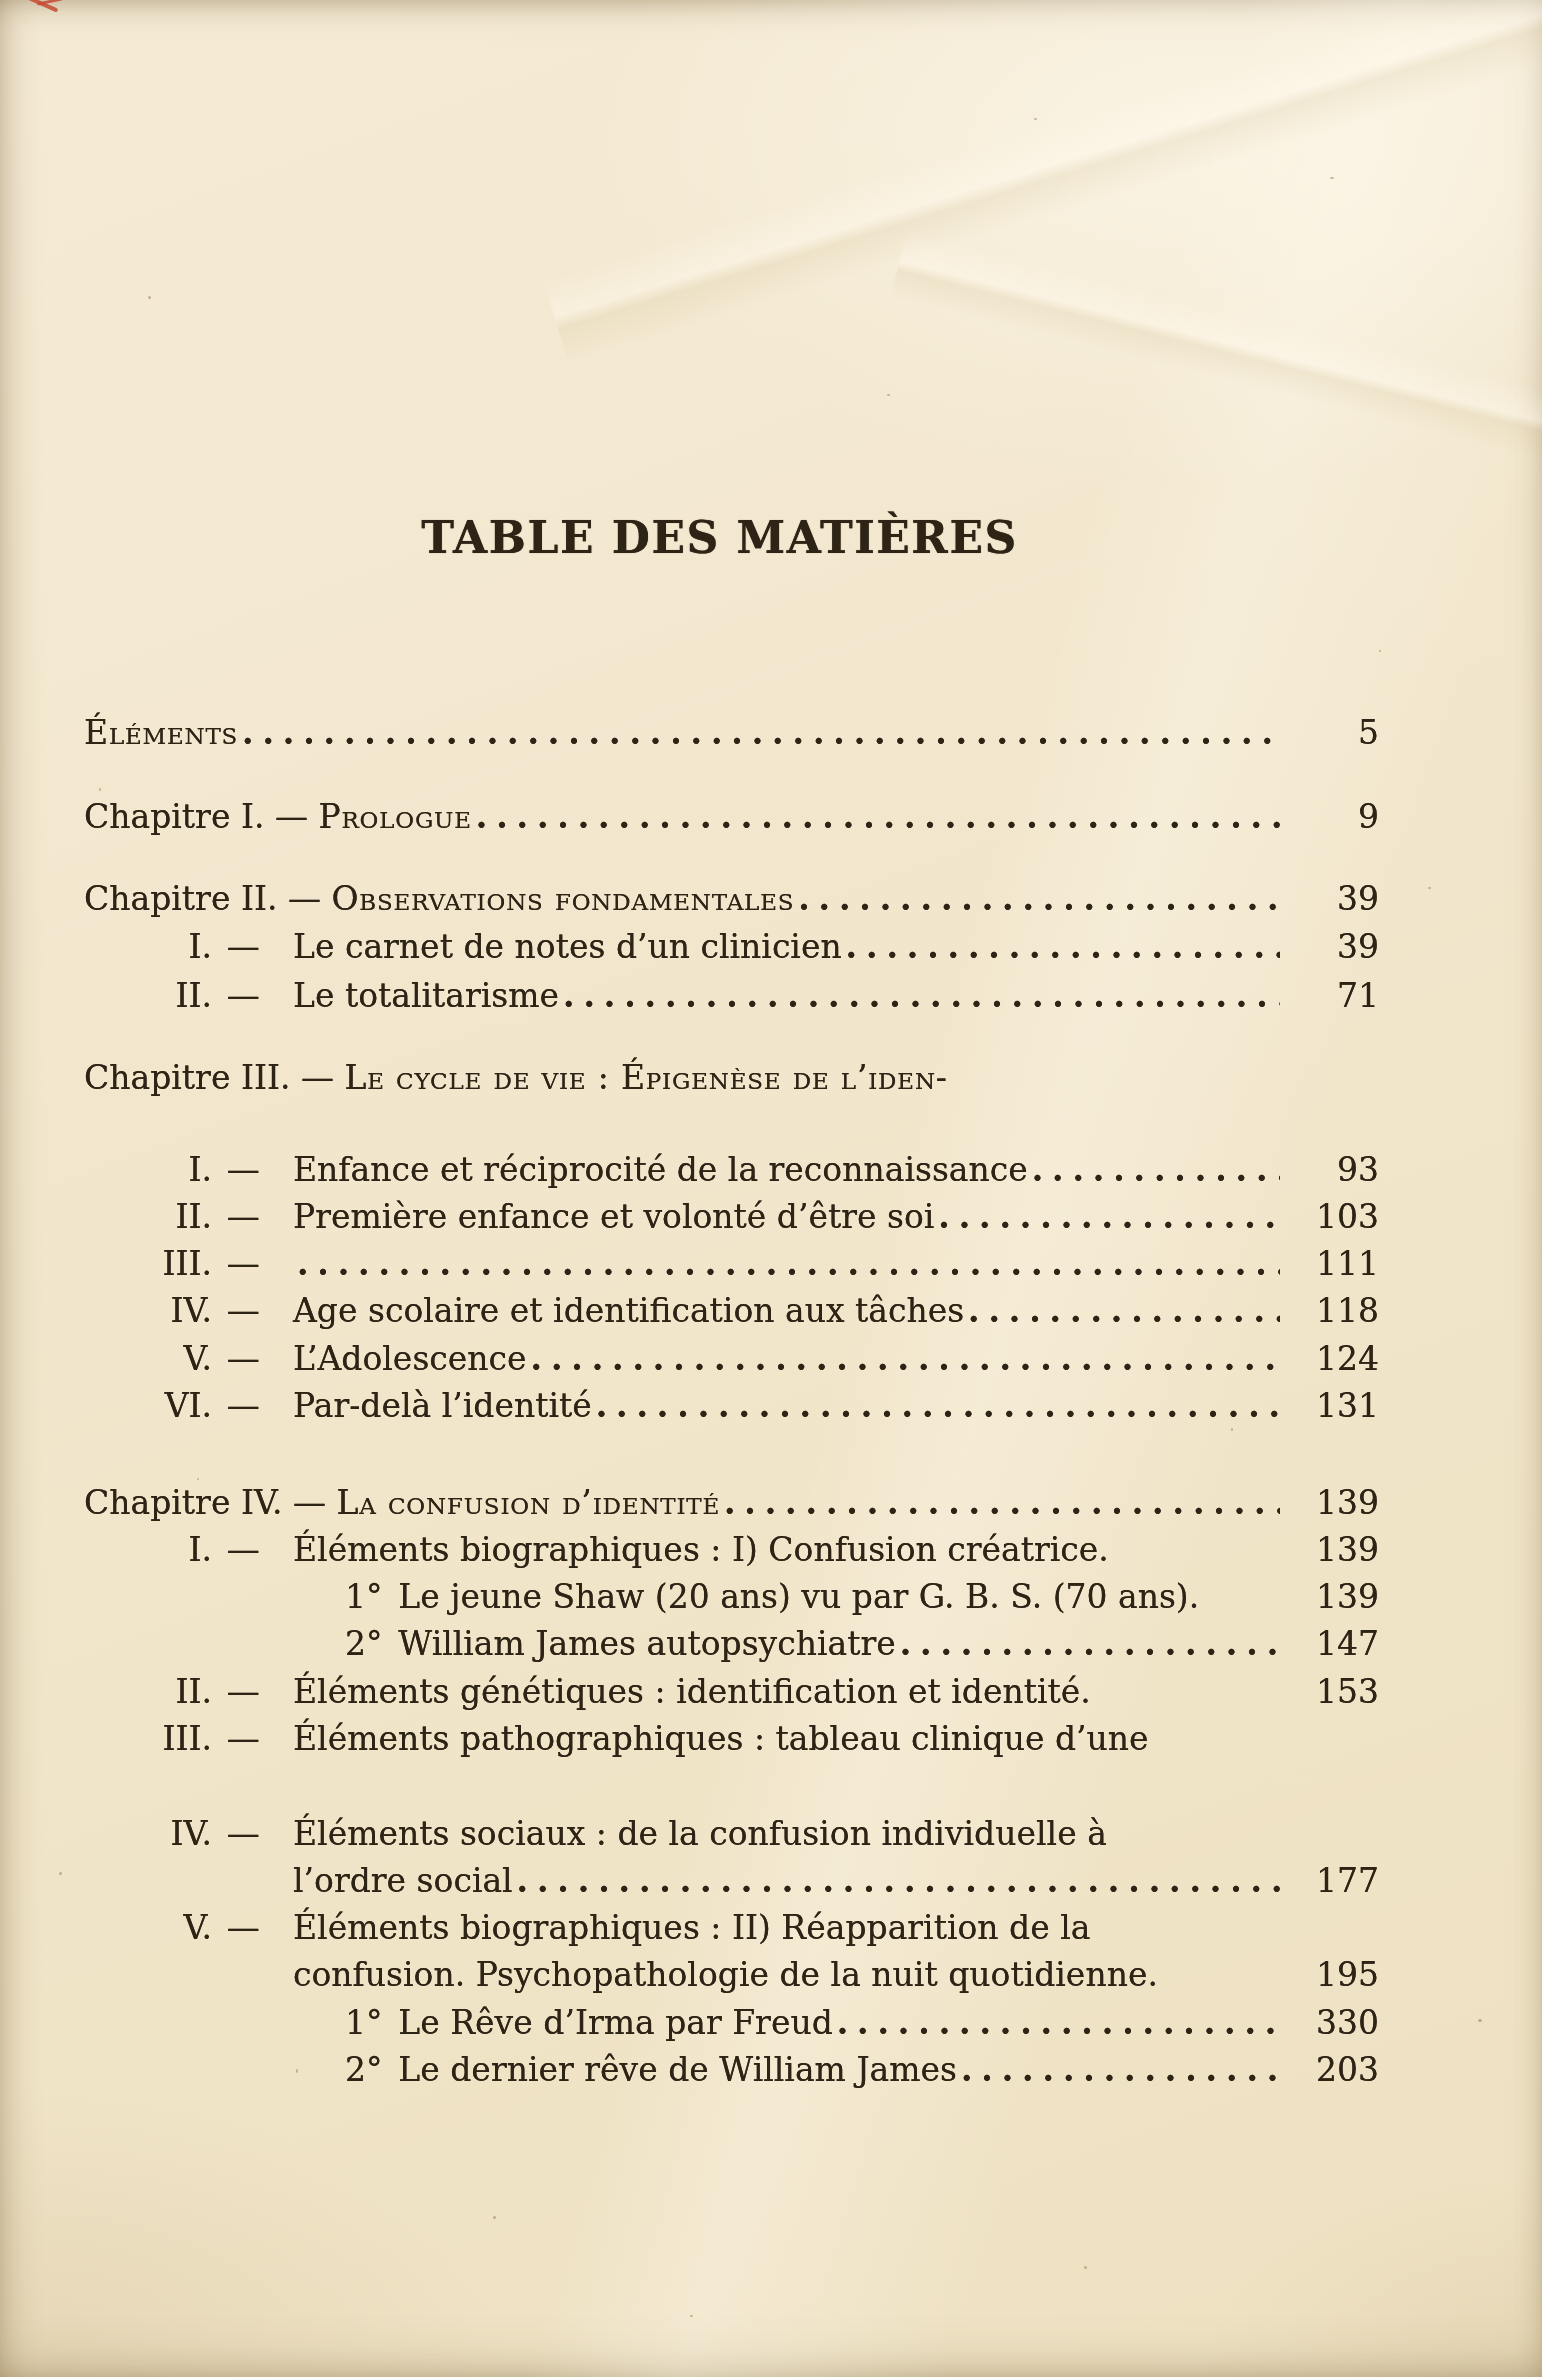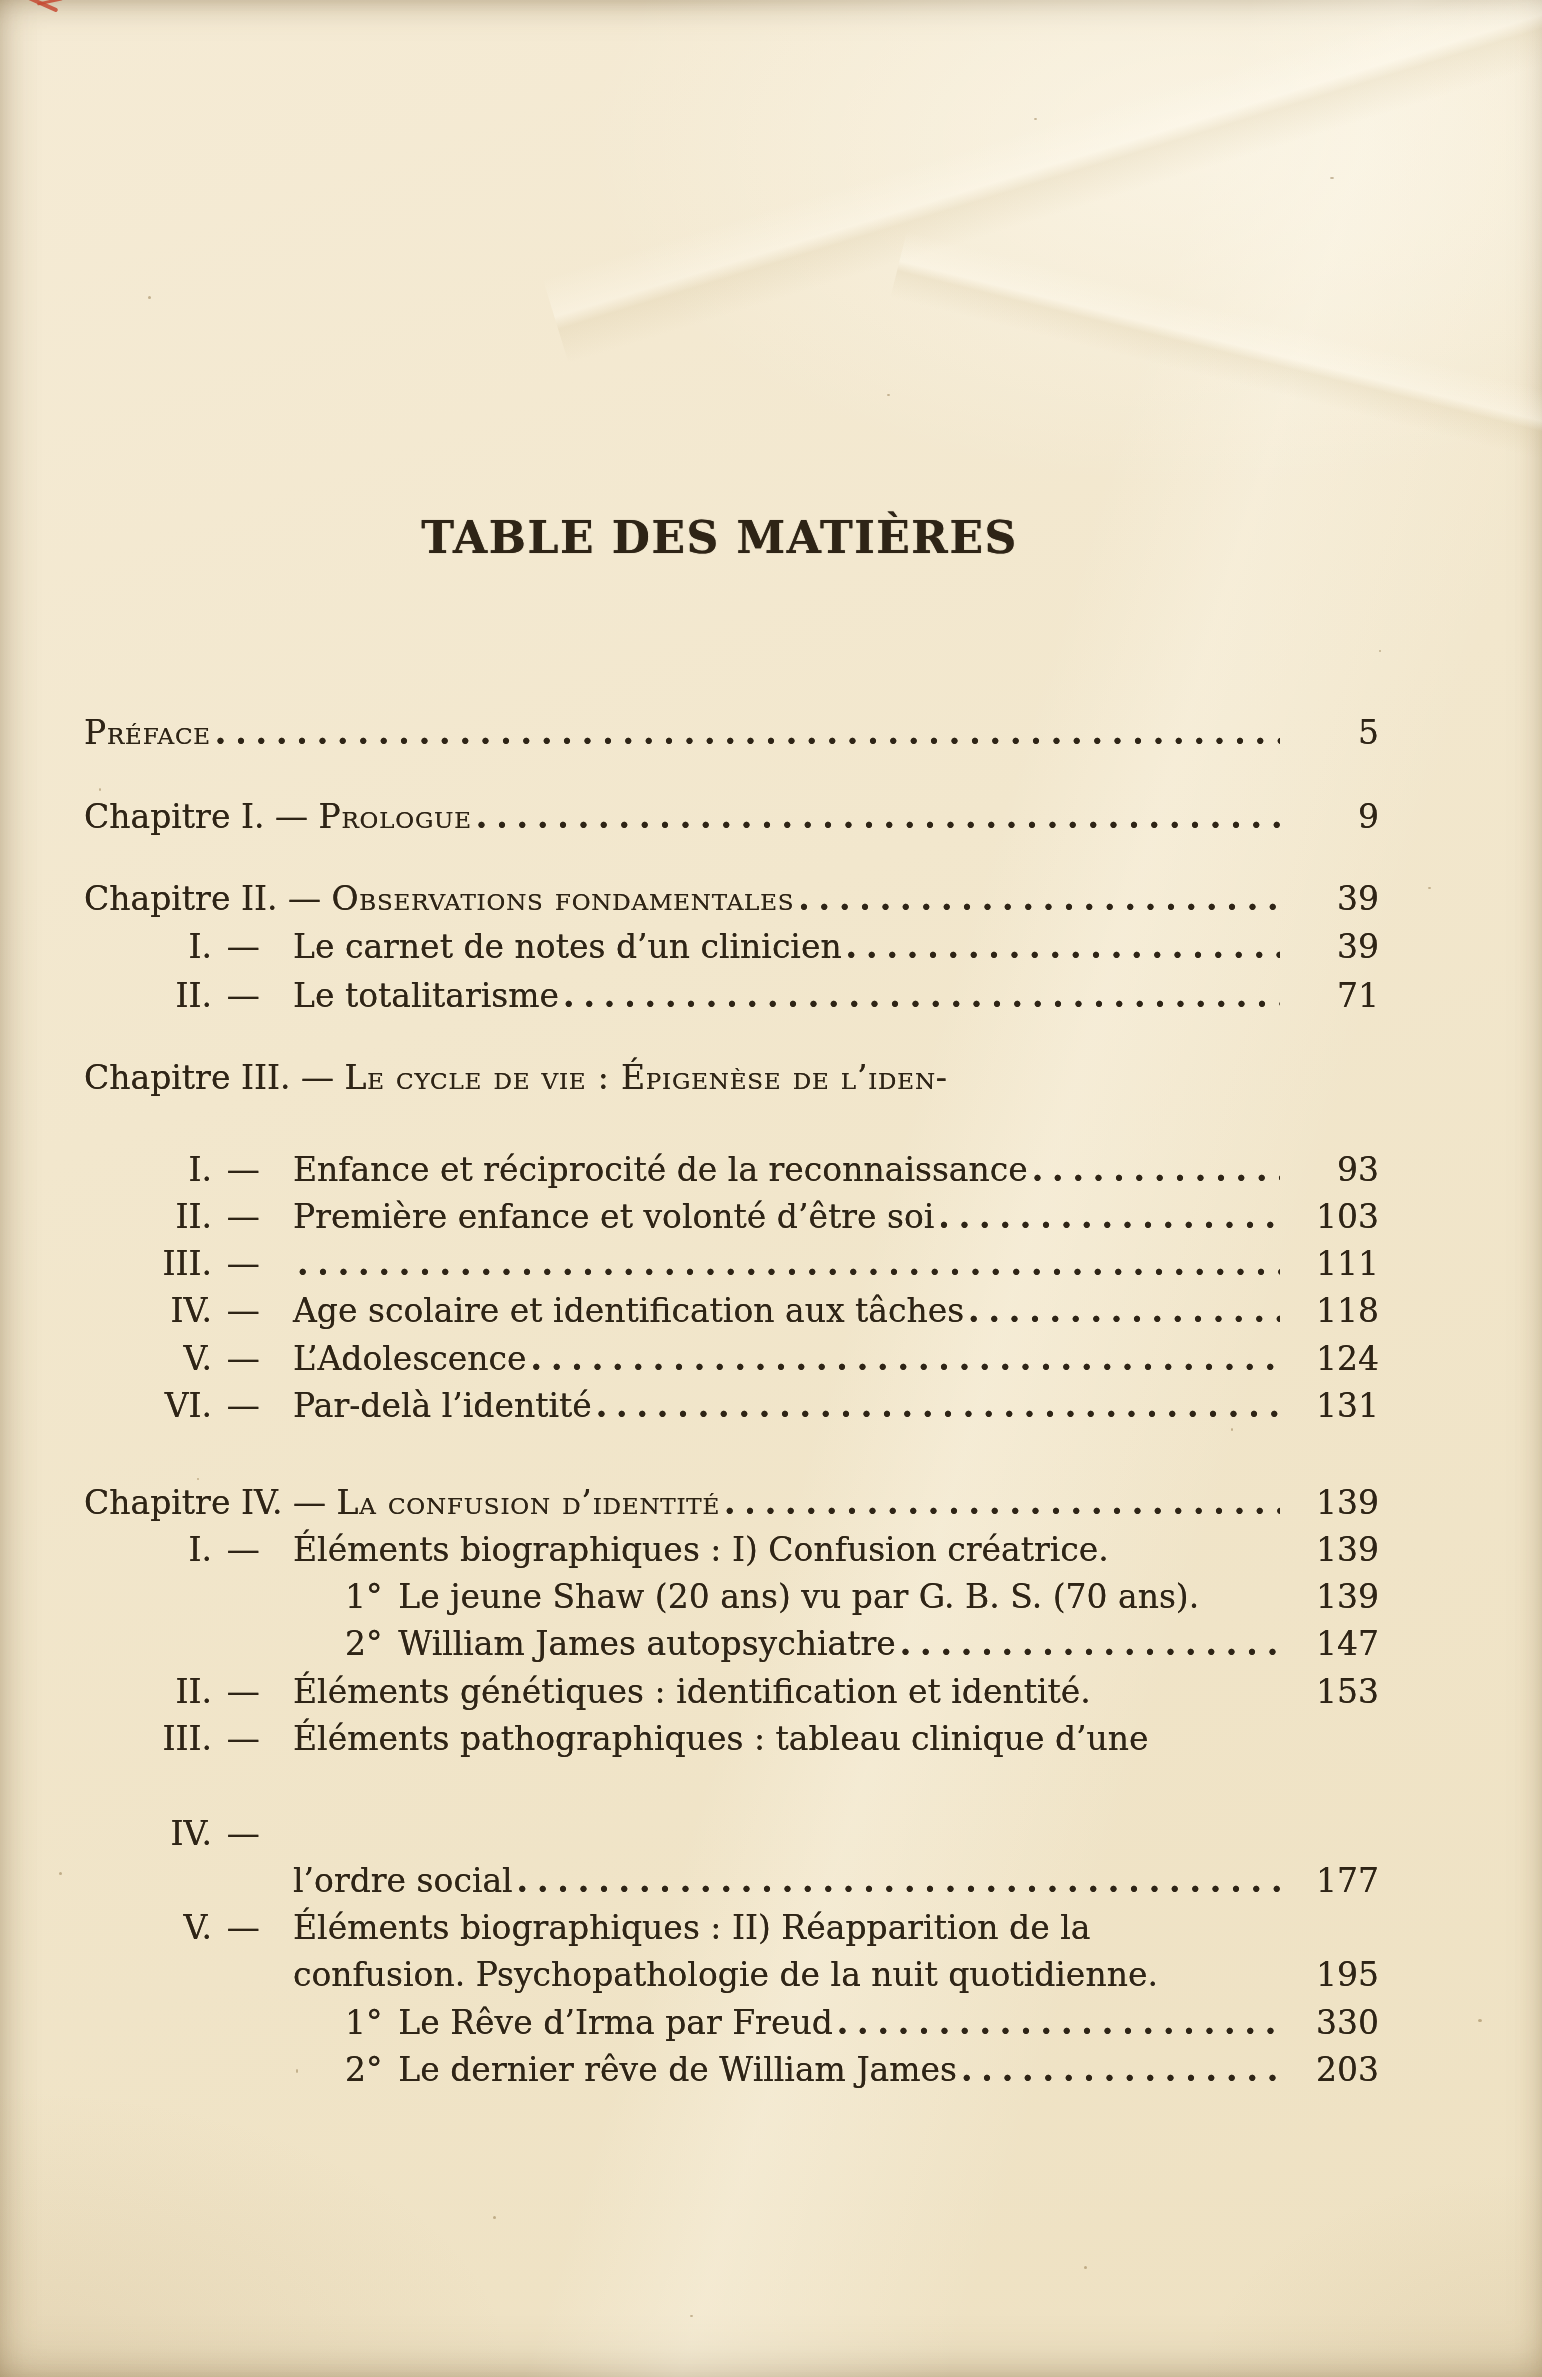--- a/index.html
+++ b/index.html
@@ -83,21 +83,21 @@
     <i class="speck" style="left:1379px;top:650px;width:2px;height:2px;"></i>
     <i class="speck" style="left:59px;top:1872px;width:3px;height:3px;"></i>
     <i class="speck" style="left:1034px;top:118px;width:3px;height:2px;"></i>
   </div>
 
   <div id="content">
 
     <div id="title">TABLE DES MATIÈRES</div>
 
     <div class="row chap" style="top:712px">
-      <span class="lbl"><span></span><span class="sc">Préface</span></span>
+      <span class="lbl"><span></span><span class="sc">Éléments</span></span>
       <span class="leader"></span>
       <span class="page">5</span>
     </div>
 
     <div class="row chap" style="top:796px">
       <span class="lbl"><span>Chapitre I. — </span><span class="sc">Prologue</span></span>
       <span class="leader"></span>
       <span class="page">9</span>
     </div>
 
@@ -214,20 +214,21 @@
     <div class="row item" style="top:1718px">
       <span class="num">III.</span>
       <span class="dash">—</span>
       <span class="txt">Éléments pathographiques : tableau clinique d’une</span>
     </div>
 
 
     <div class="row item" style="top:1813px">
       <span class="num">IV.</span>
       <span class="dash">—</span>
+      <span class="txt">Éléments sociaux : de la confusion individuelle à</span>
     </div>
 
     <div class="row cont" style="top:1860px">
       <span class="txt">l’ordre social </span>
       <span class="leader"></span>
       <span class="page">177</span>
     </div>
 
     <div class="row item" style="top:1907px">
       <span class="num">V.</span>

